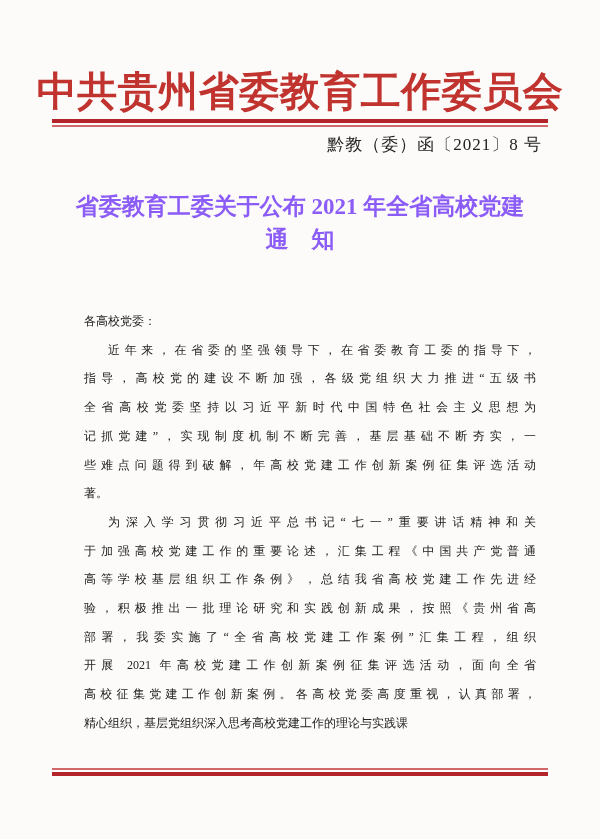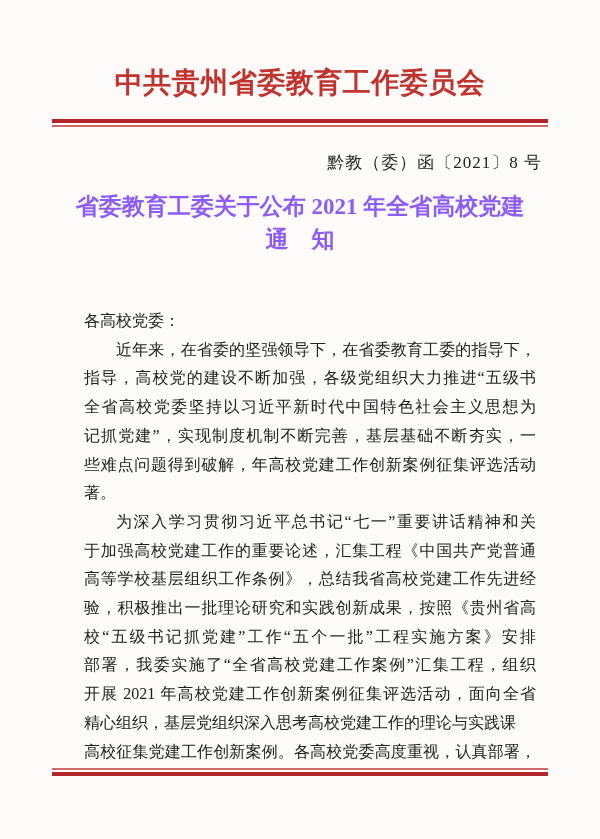--- a/index.html
+++ b/index.html
@@ -9,51 +9,51 @@
     font-family: "Liberation Serif", "DejaVu Serif", serif;
     color: #1f1f1f;
     position: relative;
     overflow: hidden;
   }
   .page { position: absolute; inset: 0; }
 
   .org-name {
     position: absolute; top: 64px; left: 0; right: 0;
     text-align: center;
-    font-size: 28px; font-weight: bold;
+    font-size: 40px; font-weight: bold;
     color: var(--header-red, #c0332f);
     letter-spacing: 0.5px;
     white-space: nowrap;
   }
 
   .rule-group { position: absolute; left: 52px; width: 496px; }
   .rule-group.top { top: 119px; }
   .rule-group.bottom { top: 768px; }
   .rule-thick { height: 4px; background: var(--rule-red, #b3252a); }
   .rule-thin  { height: 2px; background: var(--rule-red-light, #d2676b); }
   .rule-gap   { height: 2px; }
 
   .doc-number {
-    position: absolute; top: 151px; right: 58px;
+    position: absolute; top: 133px; right: 58px;
     font-size: 17px; color: #222;
     letter-spacing: 1px;
     white-space: nowrap;
   }
 
   .doc-title {
     position: absolute; top: 190px; left: 55px; right: 55px;
     text-align: center;
     font-size: 23px; font-weight: bold;
     line-height: 33px;
     color: #8b5cf6;
   }
 
   .doc-body {
     position: absolute; top: 307px; left: 84px; width: 452px;
-    font-size: 16px;
+    font-size: 12px;
     line-height: 28.7px;
     color: #222;
   }
   .bline {
     text-align: justify;
     text-align-last: justify;
   }
   .bline.last { text-align-last: left; }
   .bline.indent { text-indent: 2em; }
   .salutation { text-align: left; }
@@ -83,25 +83,24 @@
   <div class="bline indent">近年来，在省委的坚强领导下，在省委教育工委的指导下，</div>
       <div class="bline">指导，高校党的建设不断加强，各级党组织大力推进“五级书</div>
       <div class="bline">全省高校党委坚持以习近平新时代中国特色社会主义思想为</div>
       <div class="bline">记抓党建”，实现制度机制不断完善，基层基础不断夯实，一</div>
       <div class="bline">些难点问题得到破解，年高校党建工作创新案例征集评选活动</div>
       <div class="bline last">著。</div>
       <div class="bline indent">为深入学习贯彻习近平总书记“七一”重要讲话精神和关</div>
       <div class="bline">于加强高校党建工作的重要论述，汇集工程《中国共产党普通</div>
       <div class="bline">高等学校基层组织工作条例》，总结我省高校党建工作先进经</div>
       <div class="bline">验，积极推出一批理论研究和实践创新成果，按照《贵州省高</div>
-      <div class="bline">校“五级书记抓党建”工作“五个一批”工程实施方案》安排</div>
       <div class="bline">部署，我委实施了“全省高校党建工作案例”汇集工程，组织</div>
       <div class="bline">开展 2021 年高校党建工作创新案例征集评选活动，面向全省</div>
+      <div class="bline">高校征集党建工作创新案例。各高校党委高度重视，认真部署，</div>
       <div class="bline last">精心组织，基层党组织深入思考高校党建工作的理论与实践课</div>
-      <div class="bline">高校征集党建工作创新案例。各高校党委高度重视，认真部署，</div>
     </div>
 
   <div class="rule-group bottom">
     <div class="rule-thin"></div>
     <div class="rule-gap"></div>
     <div class="rule-thick"></div>
   </div>
 
 </div>
 

